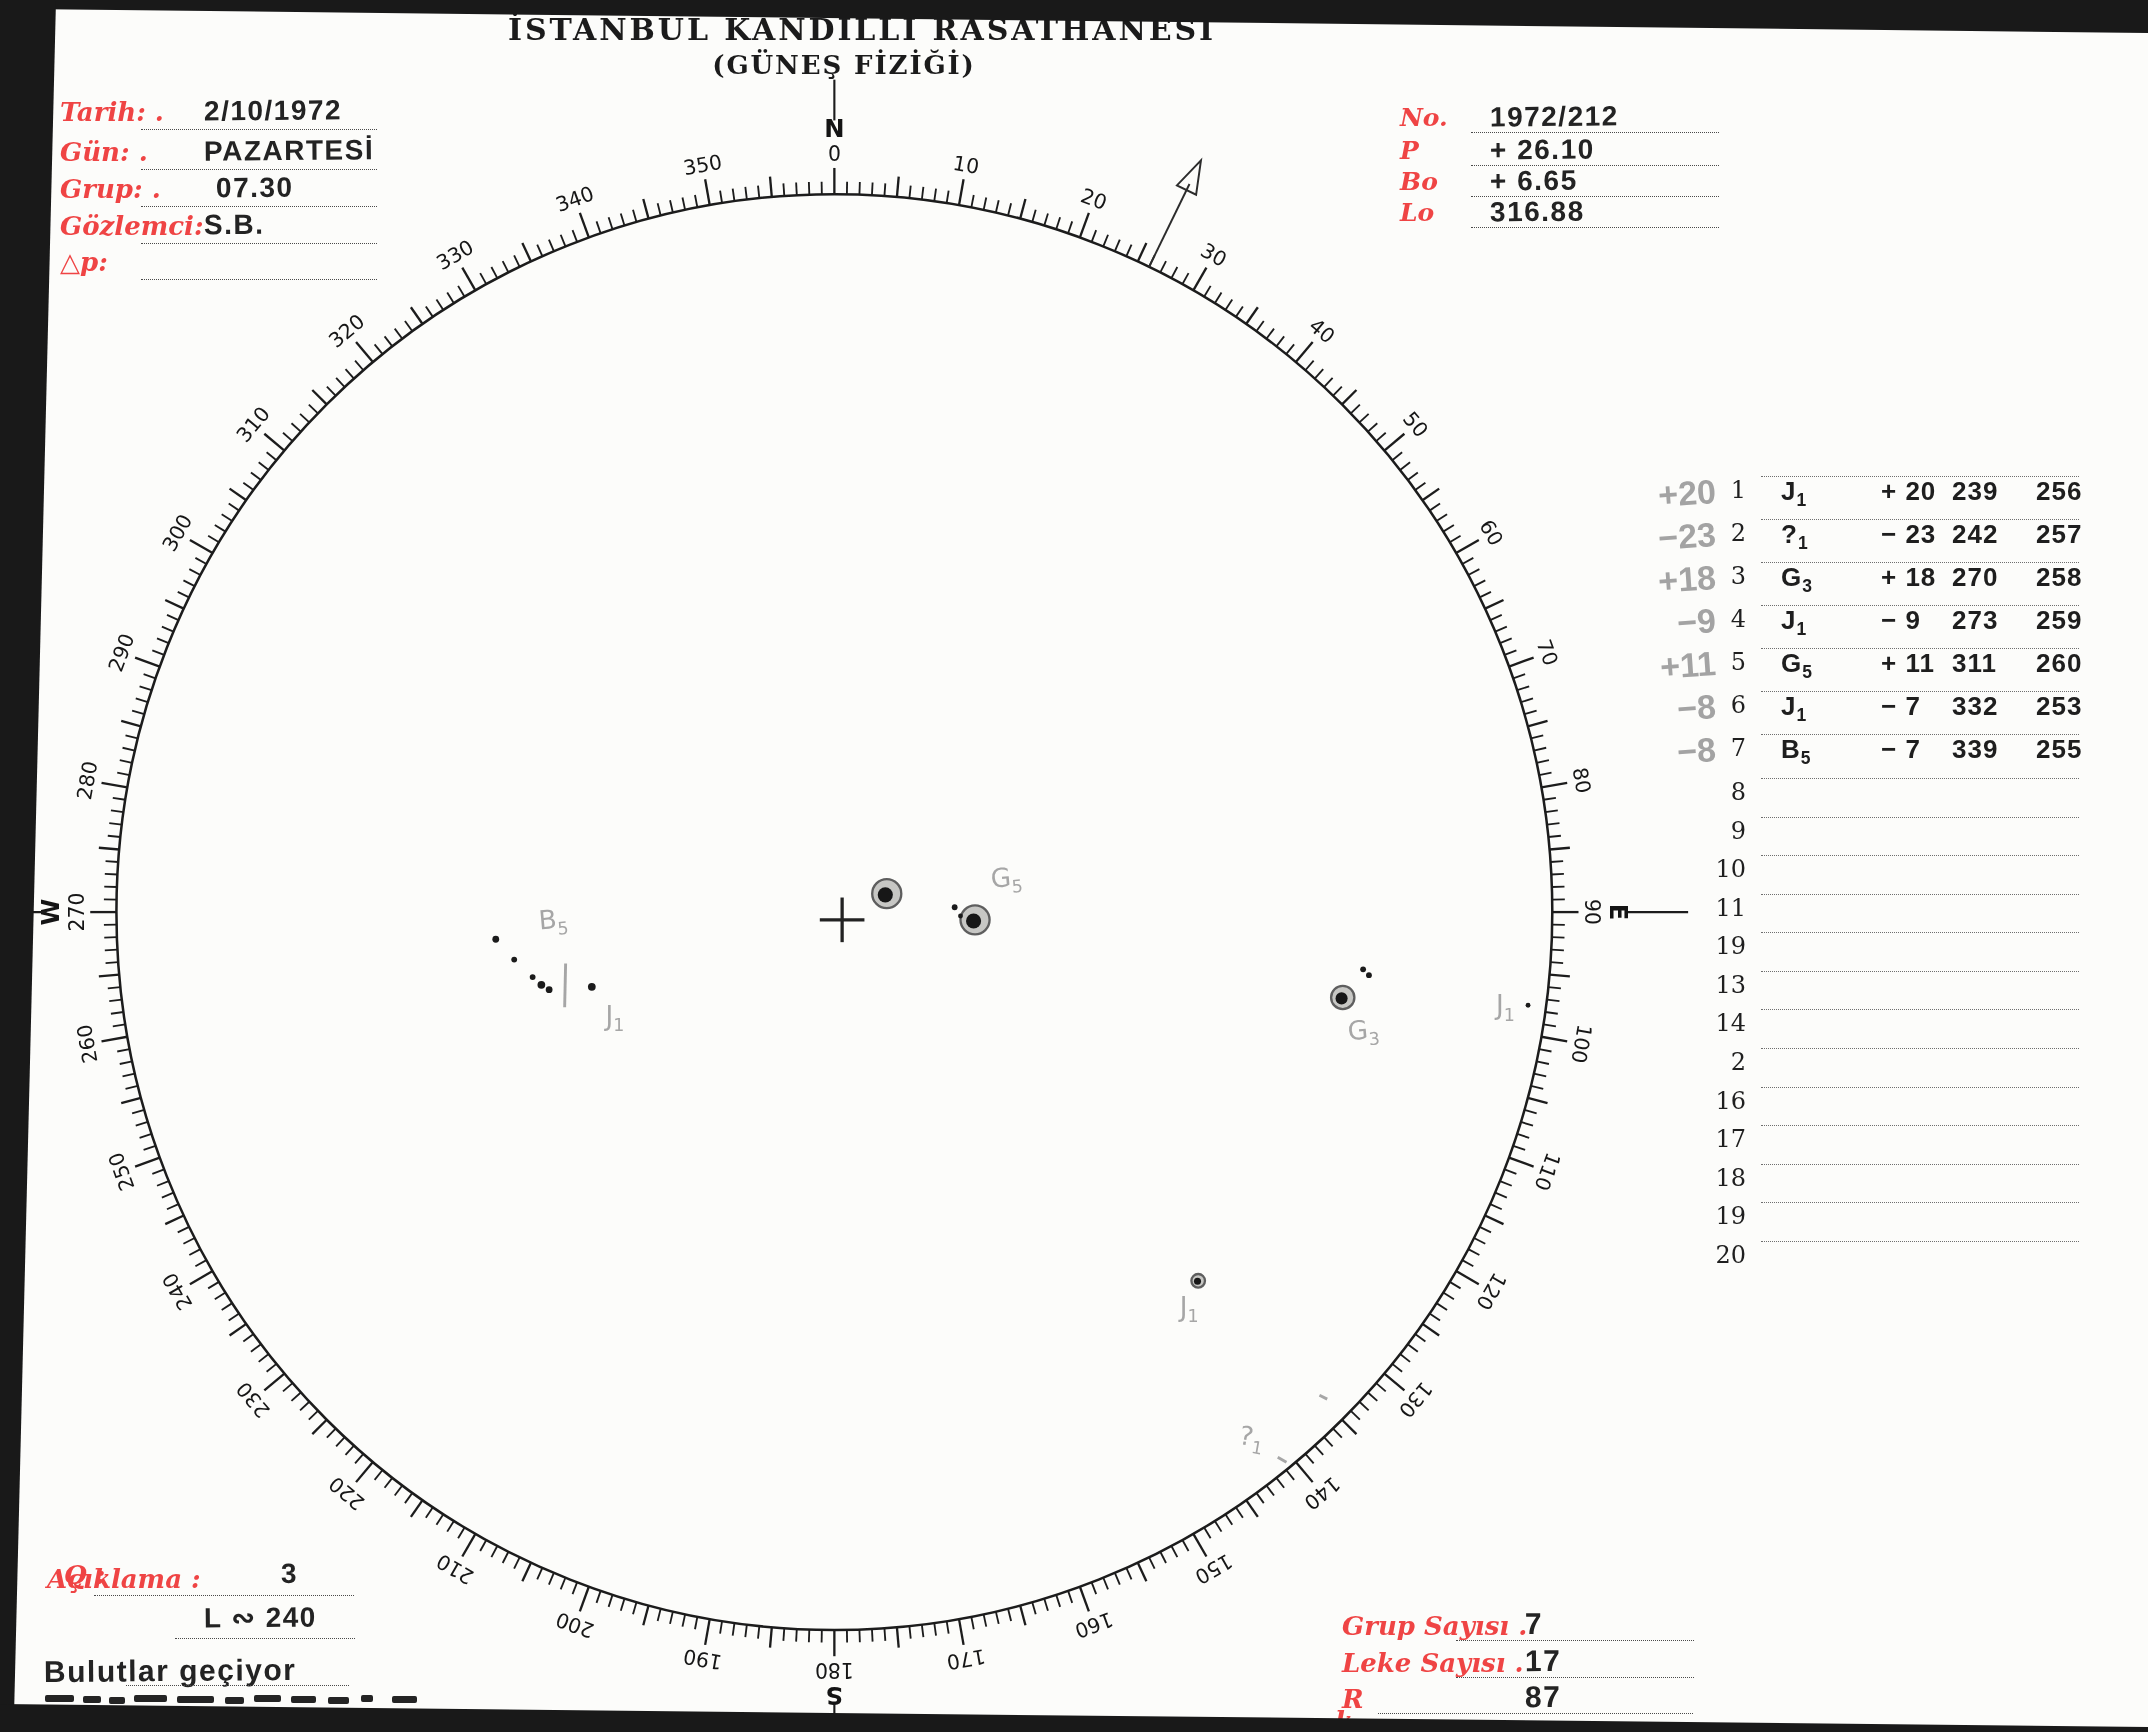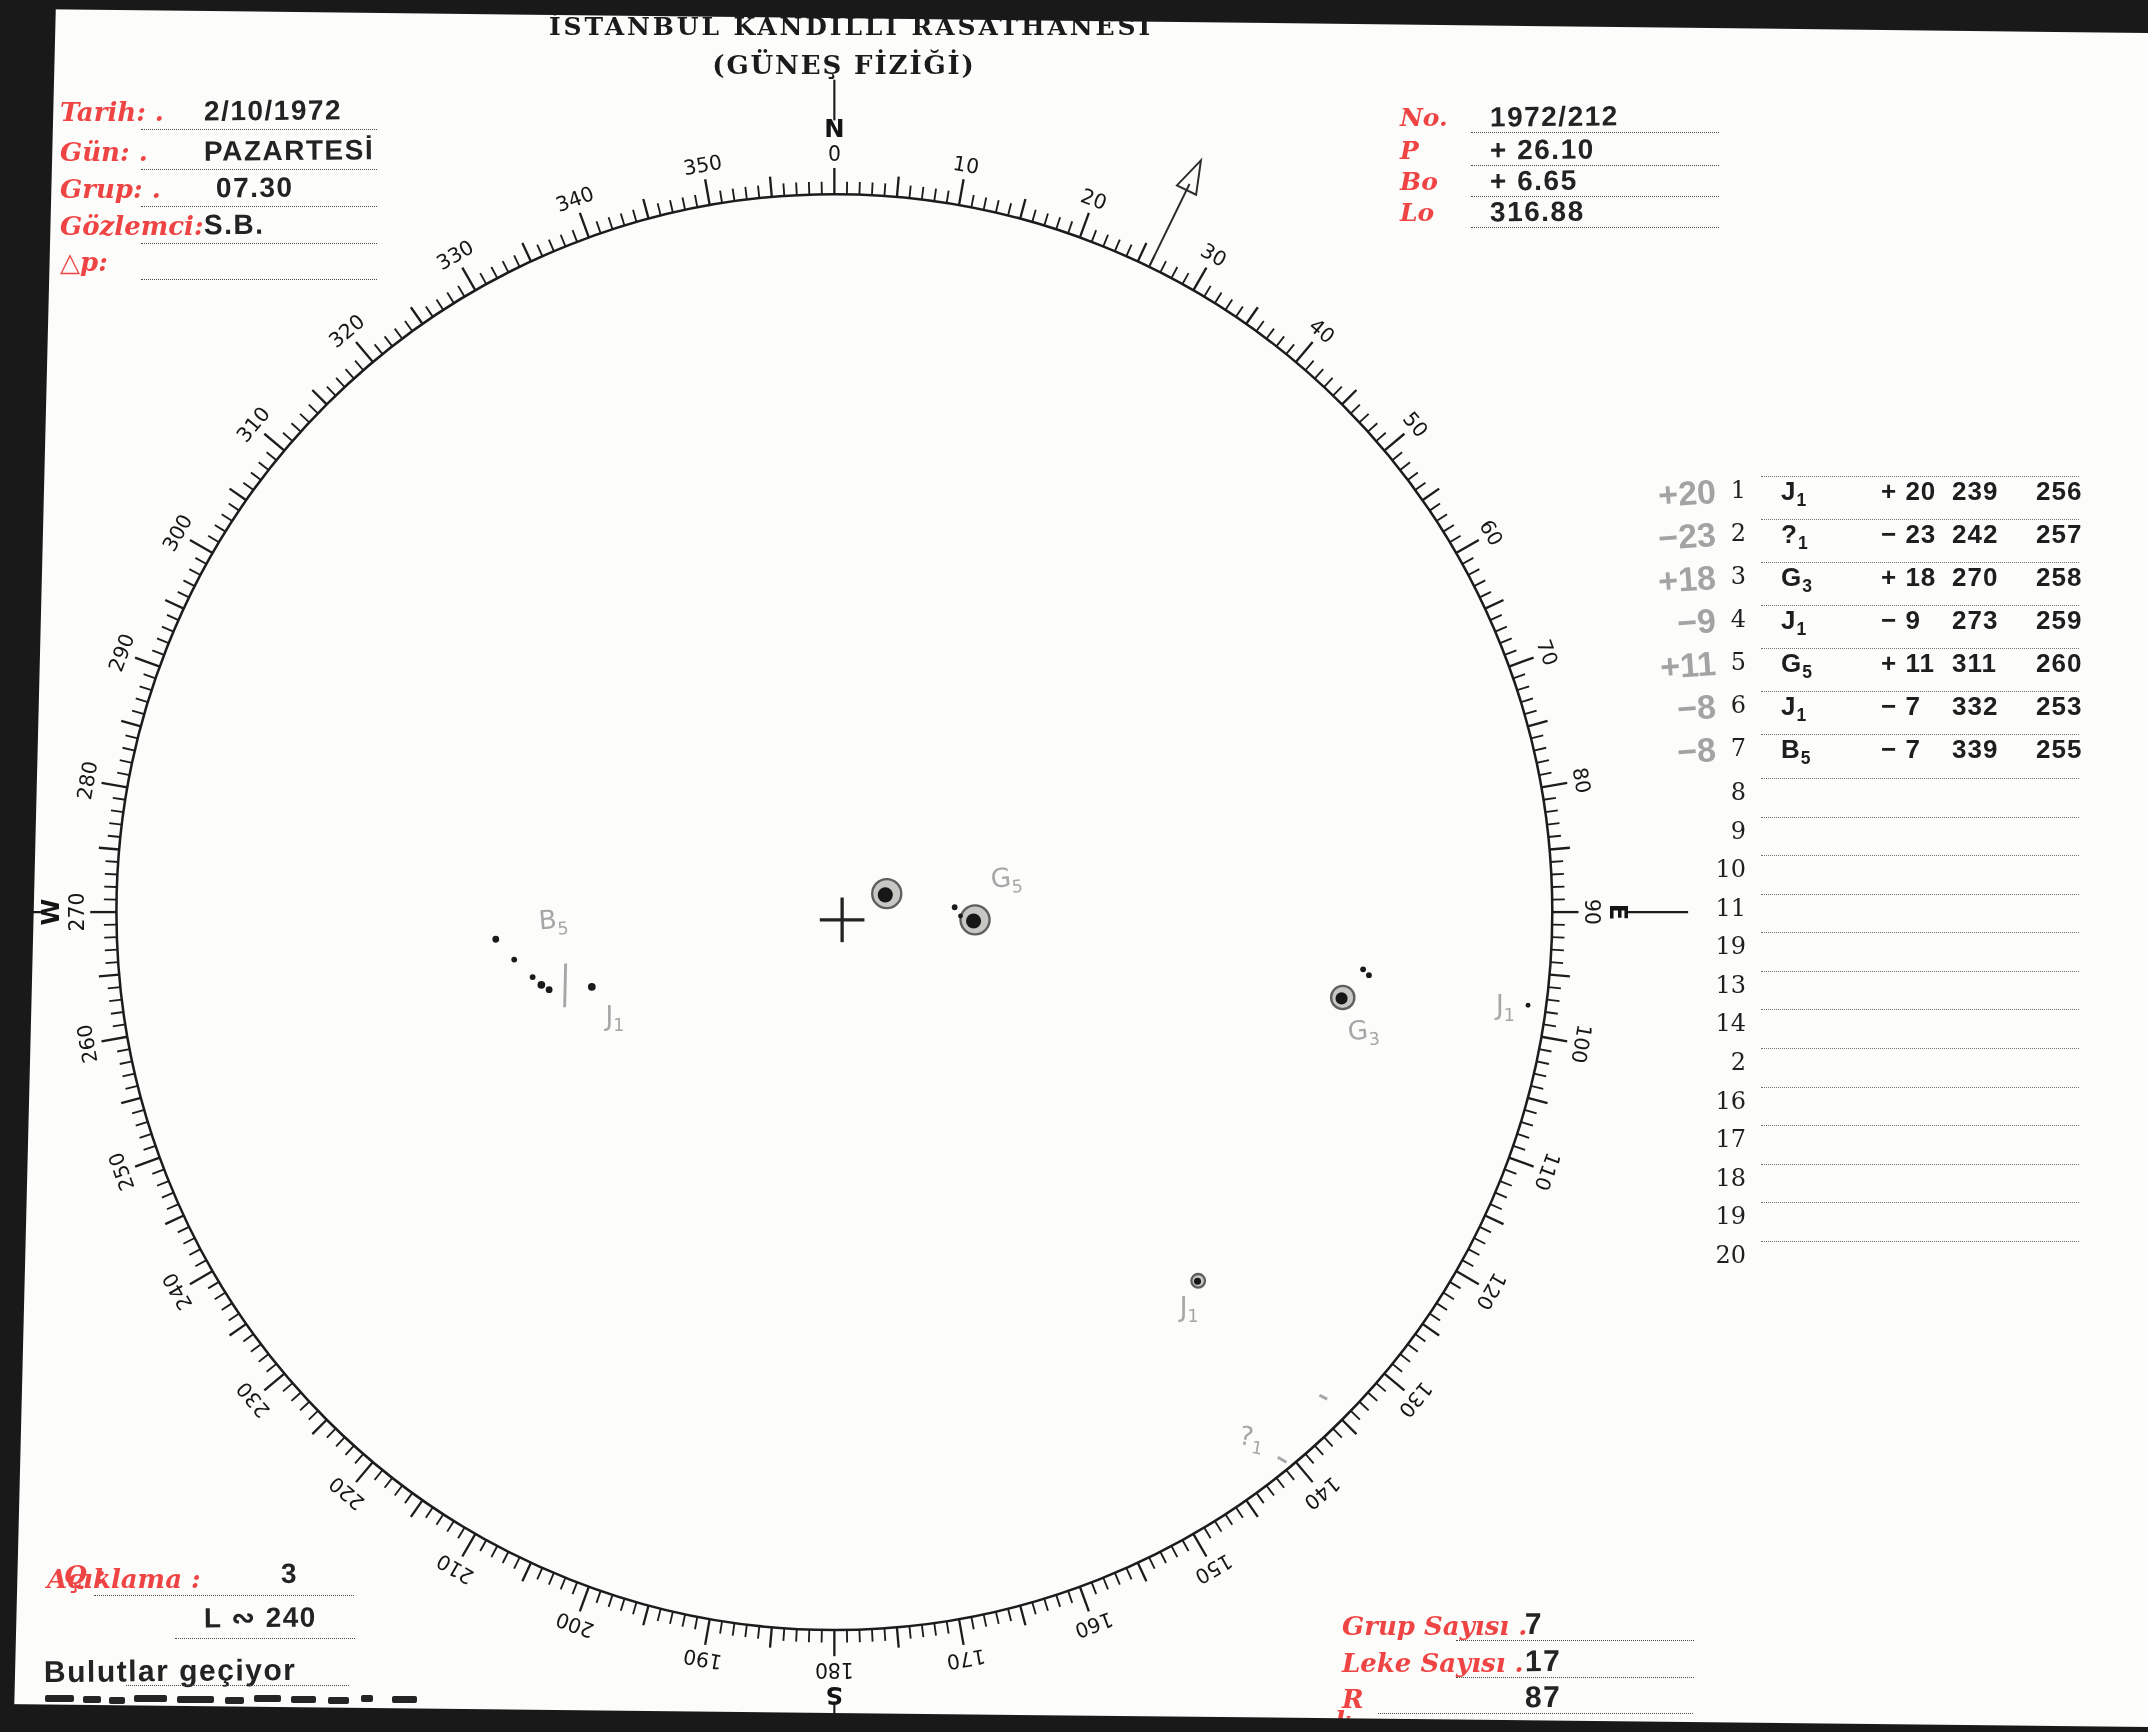--- a/index.html
+++ b/index.html
@@ -1,20 +1,20 @@
 <!DOCTYPE html>
 <html><head>
 <meta charset="utf-8">
 <style>
   html,body{margin:0;padding:0;background:#888;}
   .page{position:relative;width:2148px;height:1732px;background:#fcfcfa;overflow:hidden;
         font-family:"DejaVu Sans",sans-serif;color:#1b1b1b;}
   .abs{position:absolute;white-space:nowrap;}
-  .title1{font-family:"DejaVu Serif",serif;font-weight:700;font-size:25px;letter-spacing:2.9px;
-          left:7px;top:11.6px;width:1688px;text-align:center;}
+  .title1{font-family:"DejaVu Serif",serif;font-weight:700;font-size:30px;letter-spacing:2.9px;
+          left:18px;top:11.6px;width:1688px;text-align:center;}
   .title2{font-family:"DejaVu Serif",serif;font-weight:700;font-size:26px;letter-spacing:1.9px;
           left:0;top:50px;width:1688px;text-align:center;}
   .plabel{font-family:"DejaVu Serif",serif;font-style:italic;font-weight:700;font-size:26px;color:#ef4444;}
   .hand{font-family:"Liberation Sans",sans-serif;font-weight:700;font-size:28px;color:#232323;
         letter-spacing:1.5px;transform:rotate(-0.5deg);}
   .pencil{font-family:"Liberation Sans",sans-serif;font-weight:600;color:#a3a3a3;}
   .dotline{border-bottom:1.9px dotted #4a4a4a;height:0;}
   .dotline.light{border-bottom:1.9px dotted #6f6f6f;}
   .trow{position:absolute;left:1601px;width:553px;height:41px;}
   .trow .cell{position:absolute;top:3.9px;}

